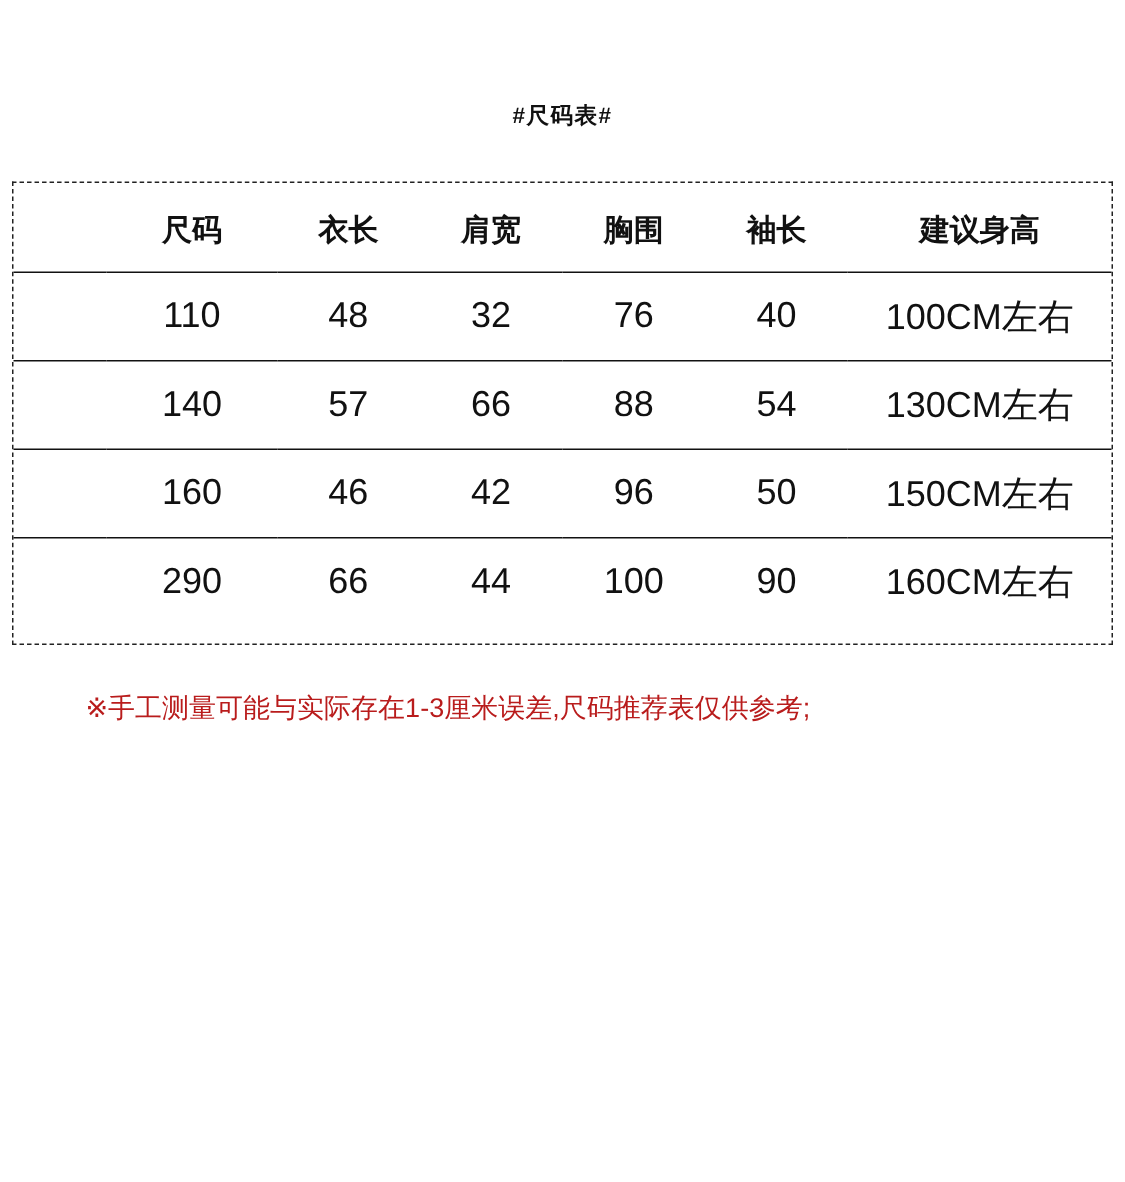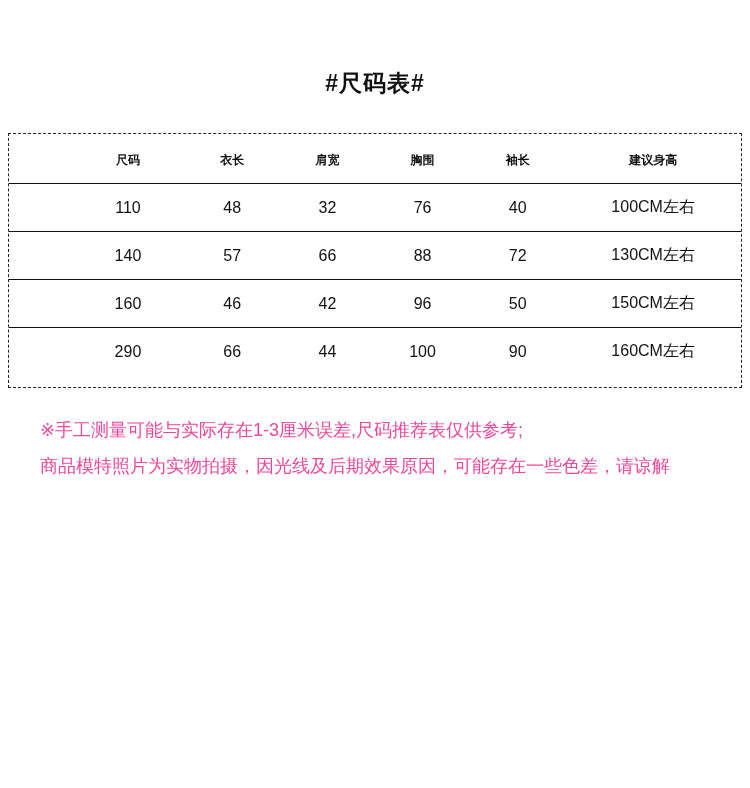--- a/index.html
+++ b/index.html
@@ -16,70 +16,70 @@
     overflow: hidden;
   }
   .page {
     width: 750px;
     height: 788px;
     position: relative;
     box-sizing: border-box;
   }
   .title {
     text-align: center;
-    font-size: 23px;
+    font-size: 15px;
     font-weight: bold;
     letter-spacing: 1px;
     margin-top: 68px;
     color: #111;
   }
   .table-wrap {
     margin: 34px 8px 0 8px;
     border: 1px dashed #222;
     padding: 10px 0 12px 0;
     box-sizing: border-box;
   }
   table.size-table {
     width: 100%;
     border-collapse: collapse;
     table-layout: fixed;
   }
   table.size-table th,
   table.size-table td {
     text-align: center;
-    font-size: 16px;
+    font-size: 24px;
     color: #111;
     padding: 13px 0 13px 0;
     border-bottom: 1px solid #111;
     font-weight: normal;
     vertical-align: middle;
   }
   table.size-table th {
     font-weight: bold;
-    font-size: 12px;
+    font-size: 20px;
     padding-top: 8px;
     padding-bottom: 14px;
   }
   table.size-table tr:last-child td {
     border-bottom: none;
   }
   
   col.c0 { width: 15.5%; }
   col.c1 { width: 13%; }
   col.c2 { width: 13%; }
   col.c3 { width: 13%; }
   col.c4 { width: 13%; }
   col.c5 { width: 24%; }
   col.cpad { width: 8.5%; }
 
   .notes {
-    margin: 26px 40px 0 40px;
+    margin: 26px 40px 0 57px;
     font-size: 18px;
     line-height: 32px;
-    color: #ec4899;
+    color: #b91c1c;
   }
   .notes div {
     margin-bottom: 4px;
   }
 </style>
 </head>
 <body>
 
 <div class="page">
 
@@ -116,21 +116,21 @@
           <td>76</td>
           <td>40</td>
           <td>100CM左右</td>
         </tr>
         <tr>
           <td></td>
           <td>140</td>
           <td>57</td>
           <td>66</td>
           <td>88</td>
-          <td>72</td>
+          <td>54</td>
           <td>130CM左右</td>
         </tr>
         <tr>
           <td></td>
           <td>160</td>
           <td>46</td>
           <td>42</td>
           <td>96</td>
           <td>50</td>
           <td>150CM左右</td>
@@ -143,16 +143,15 @@
           <td>100</td>
           <td>90</td>
           <td>160CM左右</td>
         </tr>
       </tbody>
     </table>
   </div>
 
   <div class="notes">
     <div>※手工测量可能与实际存在1-3厘米误差,尺码推荐表仅供参考;</div>
-    <div>商品模特照片为实物拍摄，因光线及后期效果原因，可能存在一些色差，请谅解</div>
   </div>
 
 </div>
 
 </body></html>

